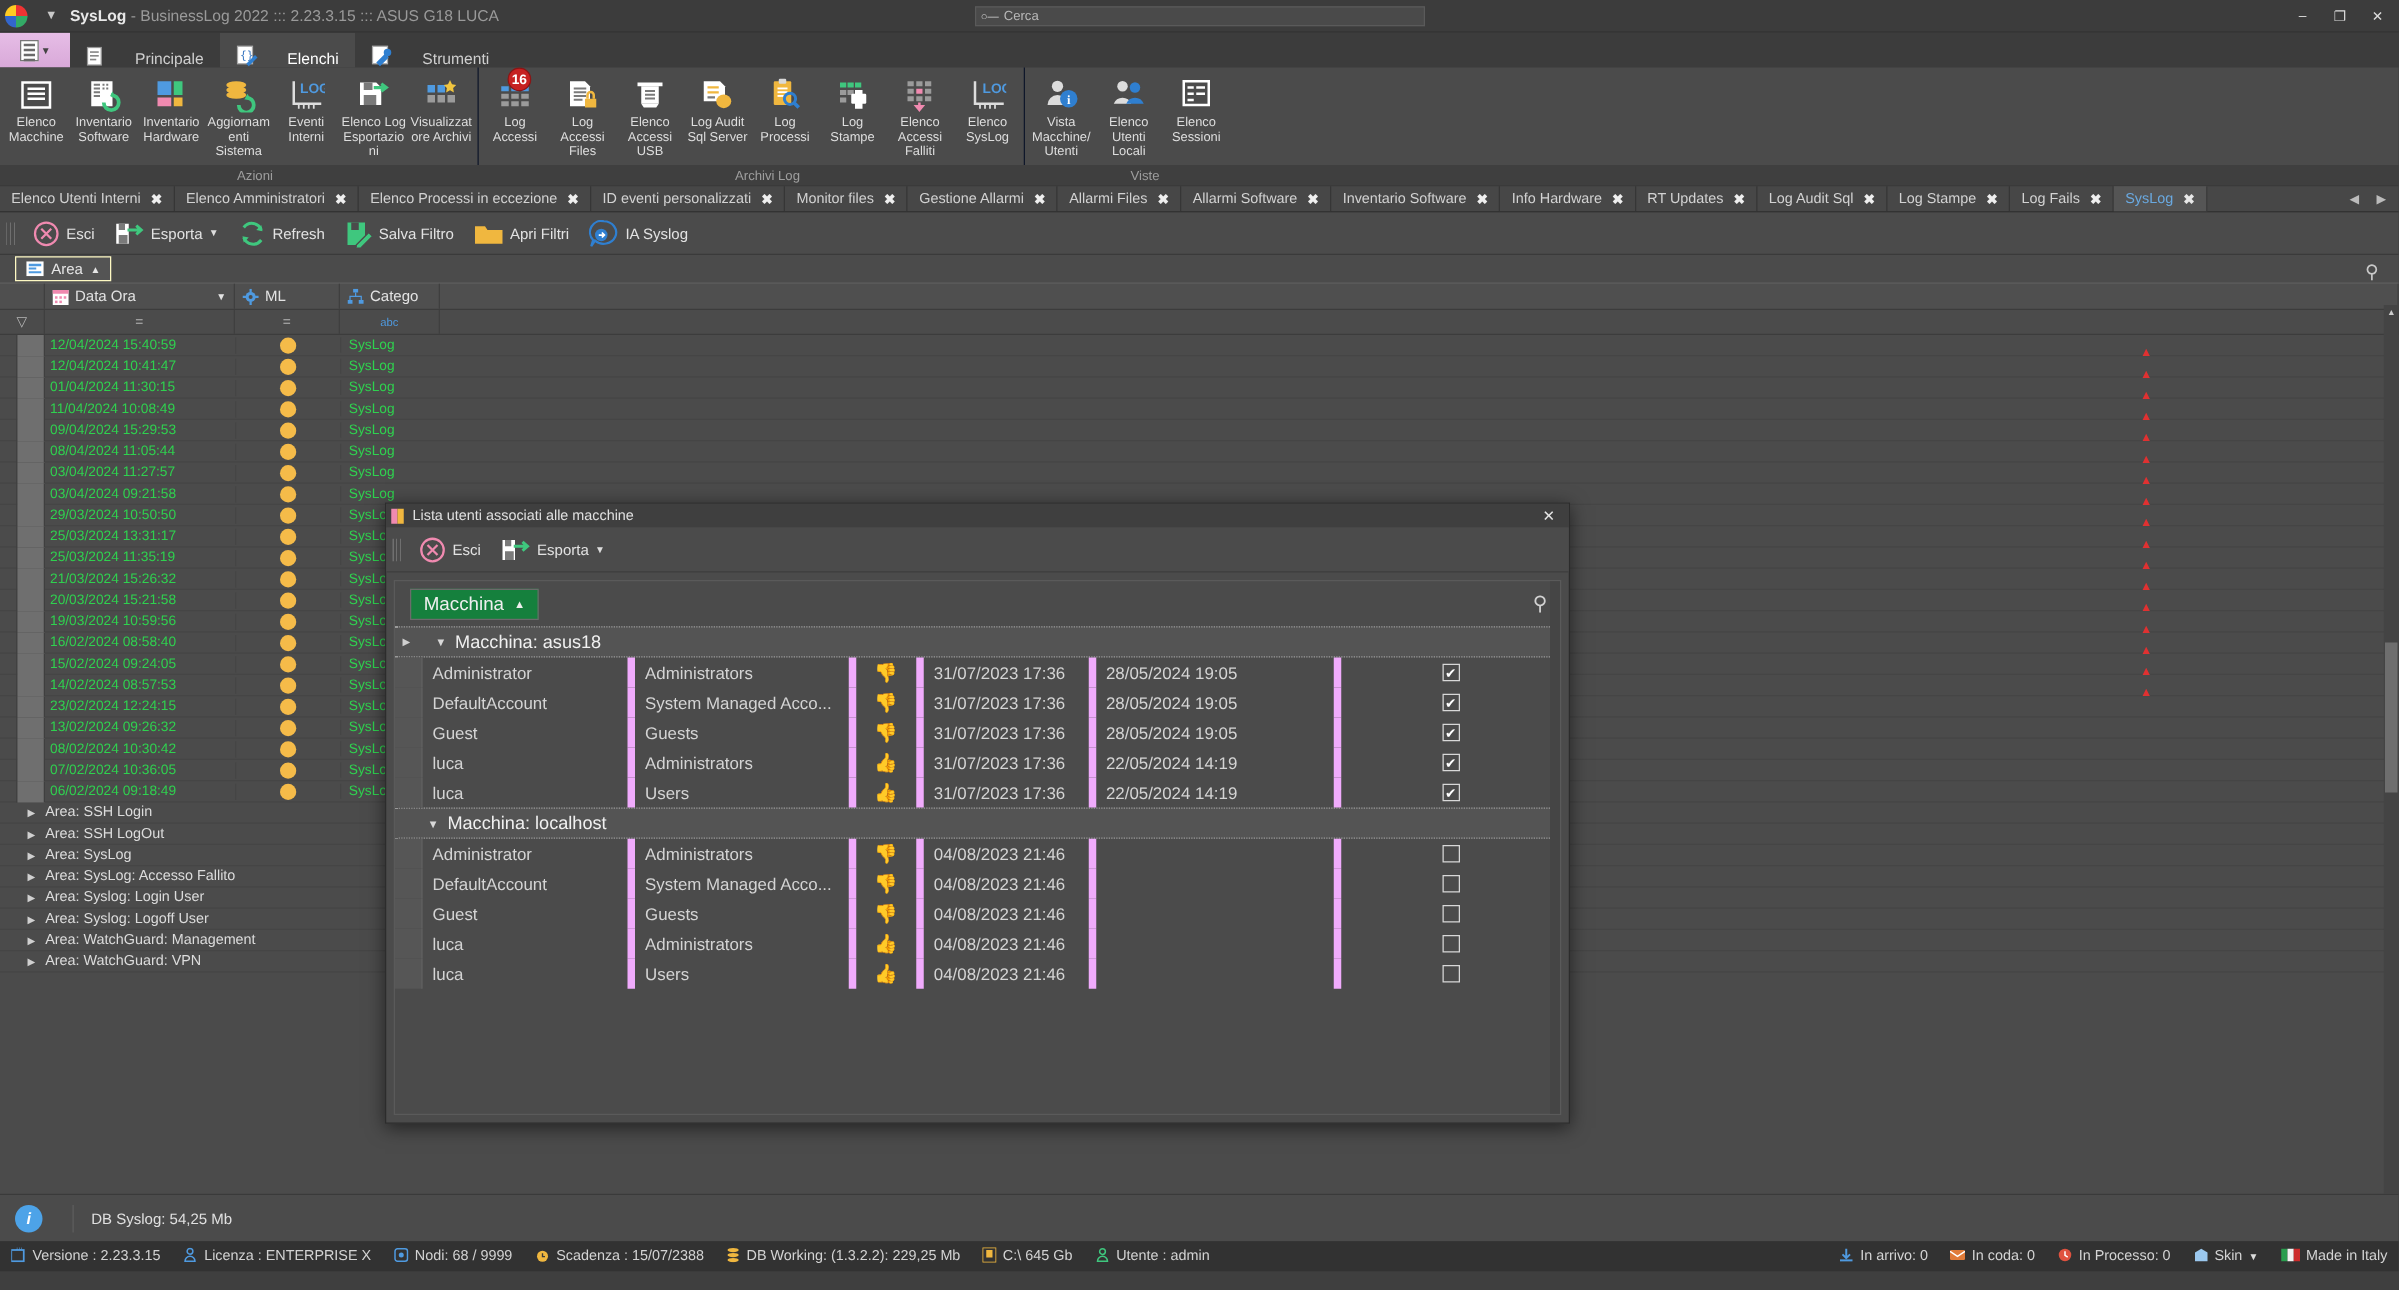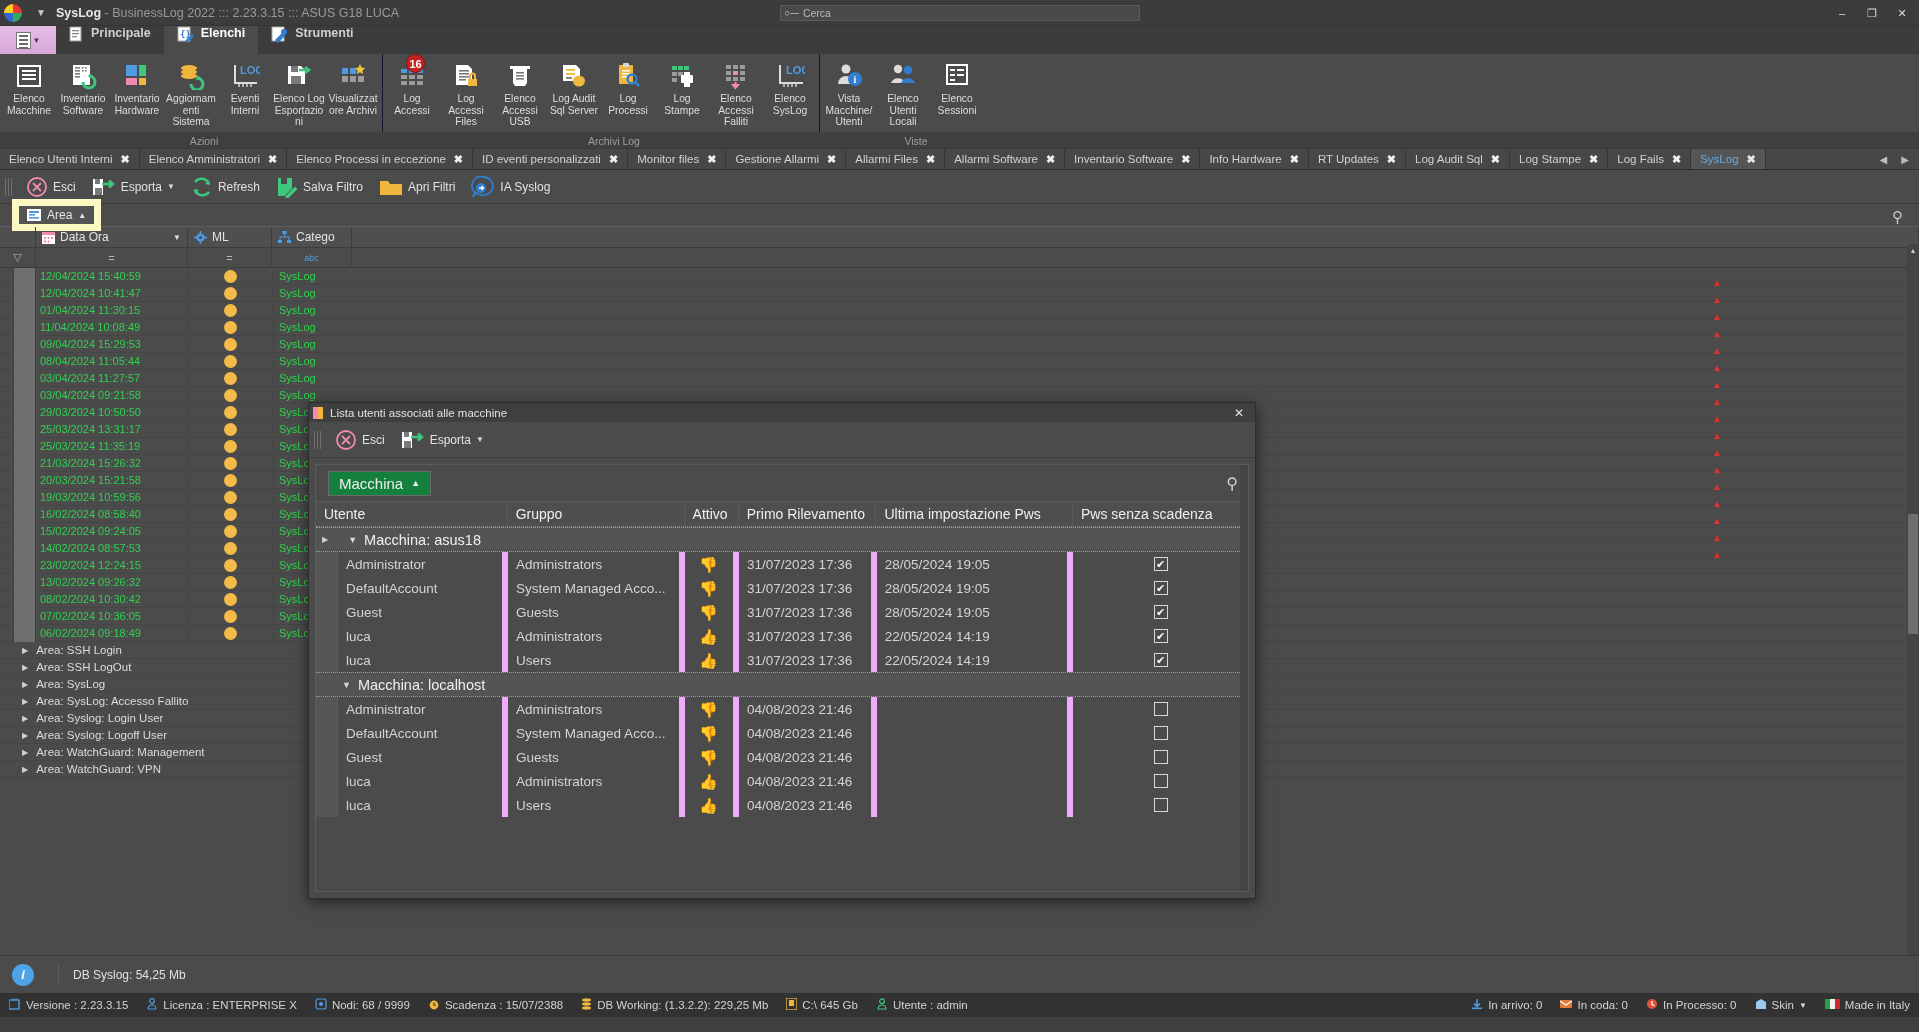--- a/index.html
+++ b/index.html
@@ -37,22 +37,22 @@
   .ribbon-tabs{height:28px;background:#3c3c3c;display:flex;align-items:flex-end;}
   .file-tab{
     width:56px;height:28px;background:linear-gradient(#e6bde6,#d9a9d9);
     display:flex;align-items:center;justify-content:center;gap:2px;
   }
   .file-tab .bk{width:15px;height:17px;background:#fff;border:1px solid #777;position:relative;}
   .file-tab .bk:before{content:"";position:absolute;left:2px;top:2px;right:2px;height:2px;background:#6a6a6a;
     box-shadow:0 4px 0 #6a6a6a,0 8px 0 #6a6a6a,0 12px 0 #6a6a6a;}
   .file-tab .car{font-size:8px;color:#444;}
   .rtab{
-    height:28px;padding:0 13px;display:flex;align-items:flex-start;gap:6px;
-    font-size:12.5px;color:#cfcfcf;font-weight:bold;
+    height:28px;padding:0 13px;display:flex;align-items:flex-end;gap:23px;
+    font-size:12.5px;color:#cfcfcf;
   }
   .rtab.active{background:#4b4b4b;color:#fff;}
   .rtab svg{display:block;}
   
   .ribbon{height:78px;background:#4b4b4b;display:flex;position:relative;}
   .rgroup{display:flex;position:relative;padding:0 2px;}
   .rgroup + .rgroup{border-left:1px solid #0f172a;}
   .rgroup-label{
     position:absolute;bottom:-15px;left:0;right:0;text-align:center;
     font-size:10.5px;color:#9e9e9e;padding-left:26px;
@@ -93,21 +93,21 @@
   }
   .grip{width:8px;height:18px;margin:0 5px;
     background:repeating-linear-gradient(90deg,#6f6f6f 0 1px,transparent 1px 3px);}
   .abtn{display:flex;align-items:center;gap:5px;padding:0 8px;height:30px;font-size:12px;color:#e2e2e2;}
   .caret{font-size:8px;color:#ddd;}
   
   .main{position:relative;height:calc(1032px - 26px - 28px - 78px - 16px - 22px - 34px - 77px);
         background:#4b4b4b;}
   .areabar{height:22px;display:flex;align-items:center;padding-left:12px;background:#4b4b4b;}
   .area-chip{
-    display:flex;align-items:center;gap:6px;border:7px solid #fef9c3;background:#545454;
+    display:flex;align-items:center;gap:6px;border:1px solid #fef9c3;background:#545454;
     padding:2px 8px;font-size:12px;color:#e6e6e6;
   }
   .grid-head{
     height:22px;display:flex;background:#4f4f4f;border-top:1px solid #5e5e5e;
     border-bottom:1px solid #3c3c3c;font-size:12px;
   }
   .gh{display:flex;align-items:center;gap:5px;padding:0 6px;border-right:1px solid #3f3f3f;color:#e3e3e3;}
   .filter-row{height:20px;display:flex;background:#4b4b4b;border-bottom:1px solid #3c3c3c;}
   .fr{border-right:1px solid #3f3f3f;display:flex;align-items:center;justify-content:center;color:#b6b6b6;font-size:11px;}
   .rowarea{position:absolute;left:0;right:0;top:64px;bottom:0;overflow:hidden;}
@@ -1013,28 +1013,20 @@
       </div>
     </div>
     <div class="modal-body">
       <div class="mgroupbar">
         <div class="mchip">
           <span>Macchina</span>
           <span class="ar">▲</span>
         </div>
         <span class="mgmag">⚲</span>
       </div>
-      <div class="mhead" id="mhead">
-          <div class="mh" style="width: 195px;">Utente</div>
-          <div class="mh" style="width: 180px;">Gruppo</div>
-          <div class="mh" style="width: 55px;">Attivo</div>
-          <div class="mh" style="width: 140px;">Primo Rilevamento</div>
-          <div class="mh" style="width: 200px;">Ultima impostazione Pws</div>
-          <div class="mh" style="width: 178px;">Pws senza scadenza</div>
-        </div>
       <div id="mrows">
           <div class="mgrouphdr">
             <span class="tri2">▶</span>
             <span class="exp">▼</span>
             <span>Macchina: asus18</span>
           </div>
           <div class="mrow">
             <div class="gutter"></div>
             <div class="mc" style="width:173px">Administrator</div>
             <div class="mc" style="width:180px">Administrators</div>

